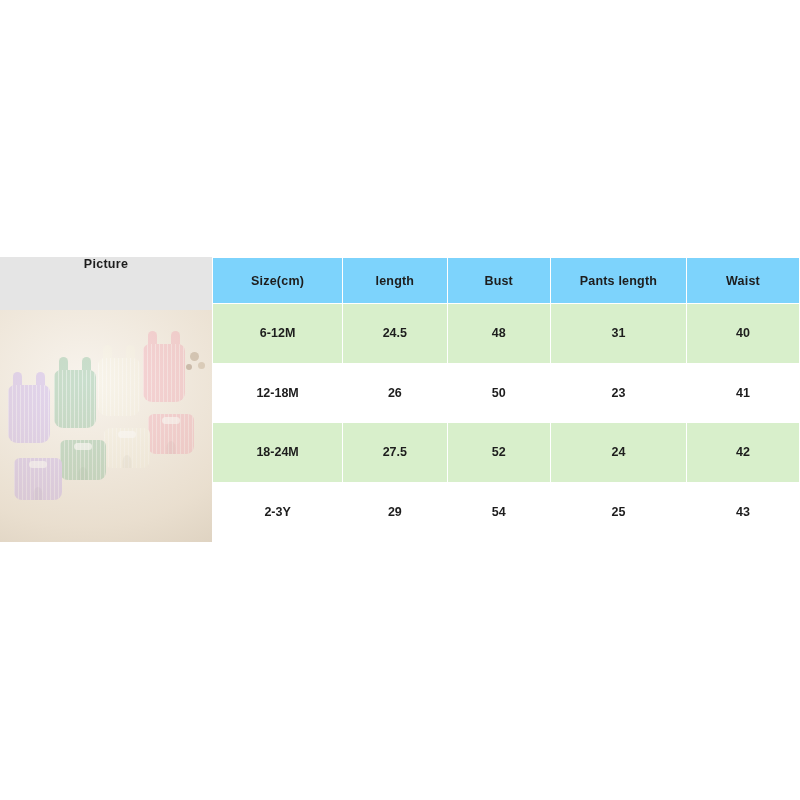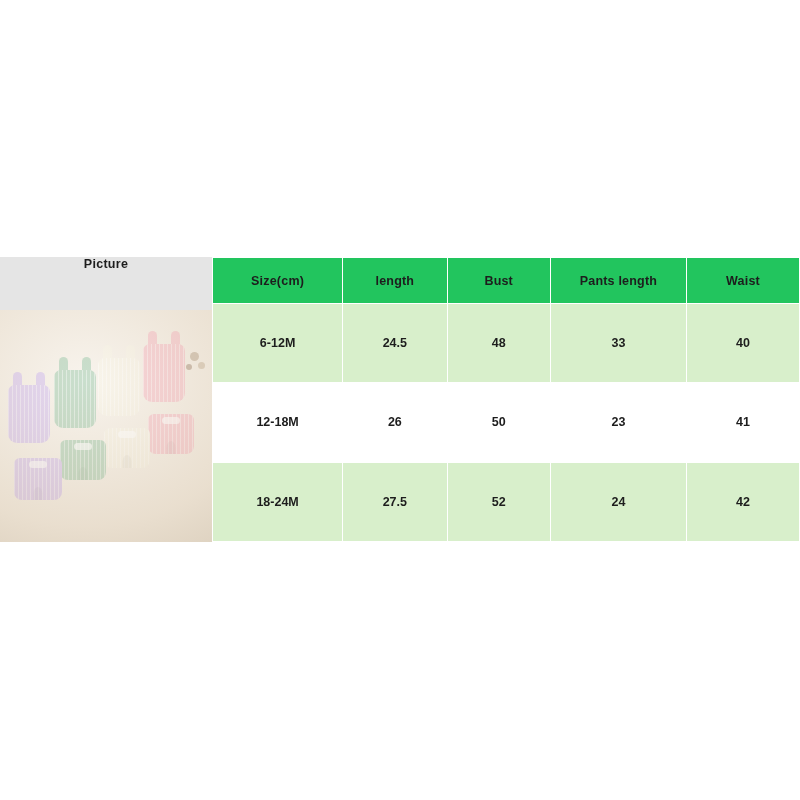--- a/index.html
+++ b/index.html
@@ -126,21 +126,21 @@
   }
   .chart-table th, .chart-table td {
     text-align: center;
     vertical-align: middle;
     font-size: 12.5px;
     color: #1d1d1d;
     border: 1px solid #ffffff;
     padding: 0;
   }
   .chart-table th {
-    background: #22c55e;
+    background: #7dd3fc;
     font-weight: bold;
     height: 45px;
     letter-spacing: .2px;
   }
   .chart-table tbody tr { height: 48px; padding-left: 8px; }
   .chart-table tbody tr:nth-child(odd) td { background: #d8efcb; font-weight: bold; }
   .chart-table tbody tr:nth-child(even) td { background: #ffffff; font-weight: bold; }
   .chart-table tbody td { font-weight: bold; }
   .col-size { width: 137px; }
   .col-len  { width: 110px; margin-top: 28px; }
@@ -217,33 +217,40 @@
         <th class="col-bust">Bust</th>
         <th class="col-pl">Pants length</th>
         <th class="col-waist">Waist</th>
       </tr>
     </thead>
     <tbody>
       <tr>
         <td>6-12M</td>
         <td>24.5</td>
         <td>48</td>
-        <td>33</td>
+        <td>31</td>
         <td>40</td>
       </tr>
       <tr>
         <td>12-18M</td>
         <td>26</td>
         <td>50</td>
         <td>23</td>
         <td>41</td>
       </tr>
       <tr>
         <td>18-24M</td>
         <td>27.5</td>
         <td>52</td>
         <td>24</td>
         <td>42</td>
       </tr>
+      <tr>
+        <td>2-3Y</td>
+        <td>29</td>
+        <td>54</td>
+        <td>25</td>
+        <td>43</td>
+      </tr>
     </tbody>
   </table>
 
 </div>
 
 </body></html>

